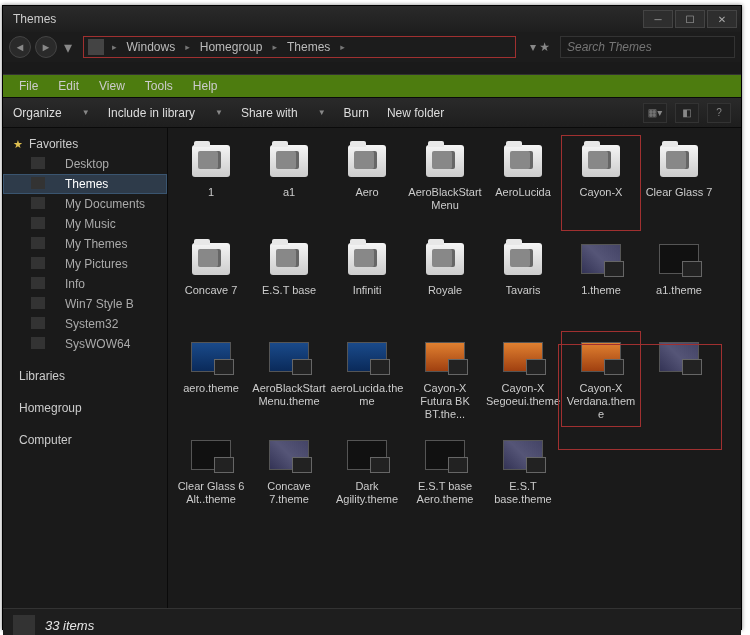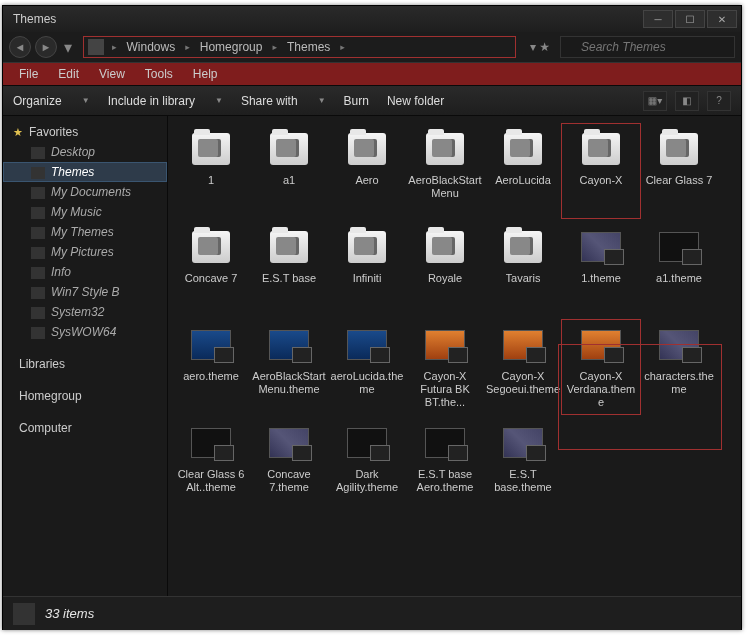--- a/index.html
+++ b/index.html
@@ -10,34 +10,34 @@
 .winctrls { display: flex; gap: 2px; }
 .winbtn { width: 30px; height: 18px; background: #2e2e2e; border: 1px solid #444; color: #aaa; font-size: 10px; display: flex; align-items: center; justify-content: center; cursor: default; }
 .navbar { height: 30px; background: #1c1c1c; display: flex; align-items: center; padding: 0 6px; gap: 4px; }
 .navbtn { width: 22px; height: 22px; border: 1px solid #444; border-radius: 50%; background: #2a2a2a; color: #888; display: flex; align-items: center; justify-content: center; font-size: 11px; }
 .dropnav { width: 14px; height: 20px; color: #888; display: flex; align-items: center; justify-content: center; }
 .crumbs { flex: 1; height: 22px; border: 1px solid #a03030; display: flex; align-items: center; padding: 0 4px; margin: 0 4px; }
 .crumbicon { width: 16px; height: 16px; background: #444; margin-right: 4px; }
 .crumb { color: #bbb; font-size: 12px; padding: 0 6px; display: flex; align-items: center; }
 .crumb-arrow { color: #777; font-size: 9px; padding: 0 4px; }
 .refresh-star { color: #888; font-size: 12px; padding: 0 6px; }
-.search { width: 175px; height: 22px; background: #1a1a1a; border: 1px solid #333; color: #888; font-size: 12px; padding: 0 20px; font-style: italic; }
-.menubar { height: 24px; background: #7f1d1d; display: flex; align-items: center; padding: 0 6px; border-top: 1px solid #333; border-bottom: 1px solid #0a0a0a; }
+.search { width: 175px; height: 22px; background: #1a1a1a; border: 1px solid #333; color: #888; font-size: 12px; padding: 0 6px; font-style: italic; }
+.menubar { height: 24px; background: #4d7c0f; display: flex; align-items: center; padding: 0 6px; border-top: 1px solid #333; border-bottom: 1px solid #0a0a0a; margin-top: 12px; }
 .menuitem { color: #ccc; font-size: 12px; padding: 0 10px; }
 .toolbar { height: 30px; background: linear-gradient(#2a2a2a,#1e1e1e); display: flex; align-items: center; padding: 0 10px; gap: 18px; border-bottom: 1px solid #0a0a0a; }
 .toolbtn { color: #ddd; font-size: 12px; display: flex; align-items: center; gap: 20px; }
 .toolbtn .dd { font-size: 8px; color: #888; }
 .tool-right { margin-left: auto; display: flex; gap: 8px; }
 .viewbtn { width: 24px; height: 20px; border: 1px solid #333; background: #222; color: #888; font-size: 10px; display: flex; align-items: center; justify-content: center; }
 .body { display: flex; height: 480px; }
 .sidebar { width: 165px; background: #1a1a1a; border-right: 1px solid #0a0a0a; padding: 6px 0; overflow: hidden; }
 .side-group { margin-bottom: 12px; }
 .side-head { color: #ccc; font-size: 12px; padding: 3px 10px; display: flex; align-items: center; gap: 6px; }
 .side-head .icon { color: #e0c050; font-size: 11px; }
-.side-item { color: #aaa; font-size: 12px; padding: 3px 10px 3px 28px; display: flex; align-items: flex-end; gap: 6px; white-space: nowrap; overflow: hidden; font-style: italic; }
+.side-item { color: #aaa; font-size: 12px; padding: 3px 10px 3px 28px; display: flex; align-items: flex-start; gap: 20px; white-space: nowrap; overflow: hidden; }
 .side-item.sel { background: #2e3b4a; border: 1px solid #3a5570; color: #fff; padding: 2px 9px 2px 27px; }
 .side-item .fi { width: 14px; height: 12px; background: #333; flex-shrink: 0; }
 .grid { flex: 1; background: #1a1a1a; padding: 8px 4px; display: flex; flex-wrap: wrap; align-content: flex-start; overflow-y: auto; }
 .item { width: 78px; height: 94px; display: flex; flex-direction: column; align-items: center; text-align: center; padding: 4px 2px; margin: 0 0 4px 0; }
 .item.hl { outline: 1px solid #a03030; }
 .iconbox { width: 42px; height: 42px; margin-bottom: 4px; display: flex; align-items: center; justify-content: center; position: relative; }
 .folder-icon { width: 38px; height: 32px; background: linear-gradient(#f5f5f5,#ccc); border-radius: 3px; position: relative; }
 .folder-icon::before { content:""; position:absolute; top:-4px; left:2px; width:16px; height:6px; background:#e8e8e8; border-radius:2px 2px 0 0; }
 .folder-icon::after { content:""; position:absolute; top:6px; left:6px; width:20px; height:18px; background:#888; border-radius:2px; box-shadow: 3px 0 0 #666; }
 .theme-icon { width: 40px; height: 30px; background: #333; border: 1px solid #555; position: relative; }
@@ -321,21 +321,20 @@
             </div>
           </div>
           <div class="label">Cayon-X Verdana.theme</div>
         </div>
         <div class="item">
           <div class="iconbox">
             <div class="theme-icon multi">
               <div class="overlay"></div>
             </div>
           </div>
-          <div class="label">characters.theme</div>
         </div>
         <div class="item">
           <div class="iconbox">
             <div class="theme-icon dark">
               <div class="overlay"></div>
             </div>
           </div>
           <div class="label">Clear Glass 6 Alt..theme</div>
         </div>
         <div class="item">

